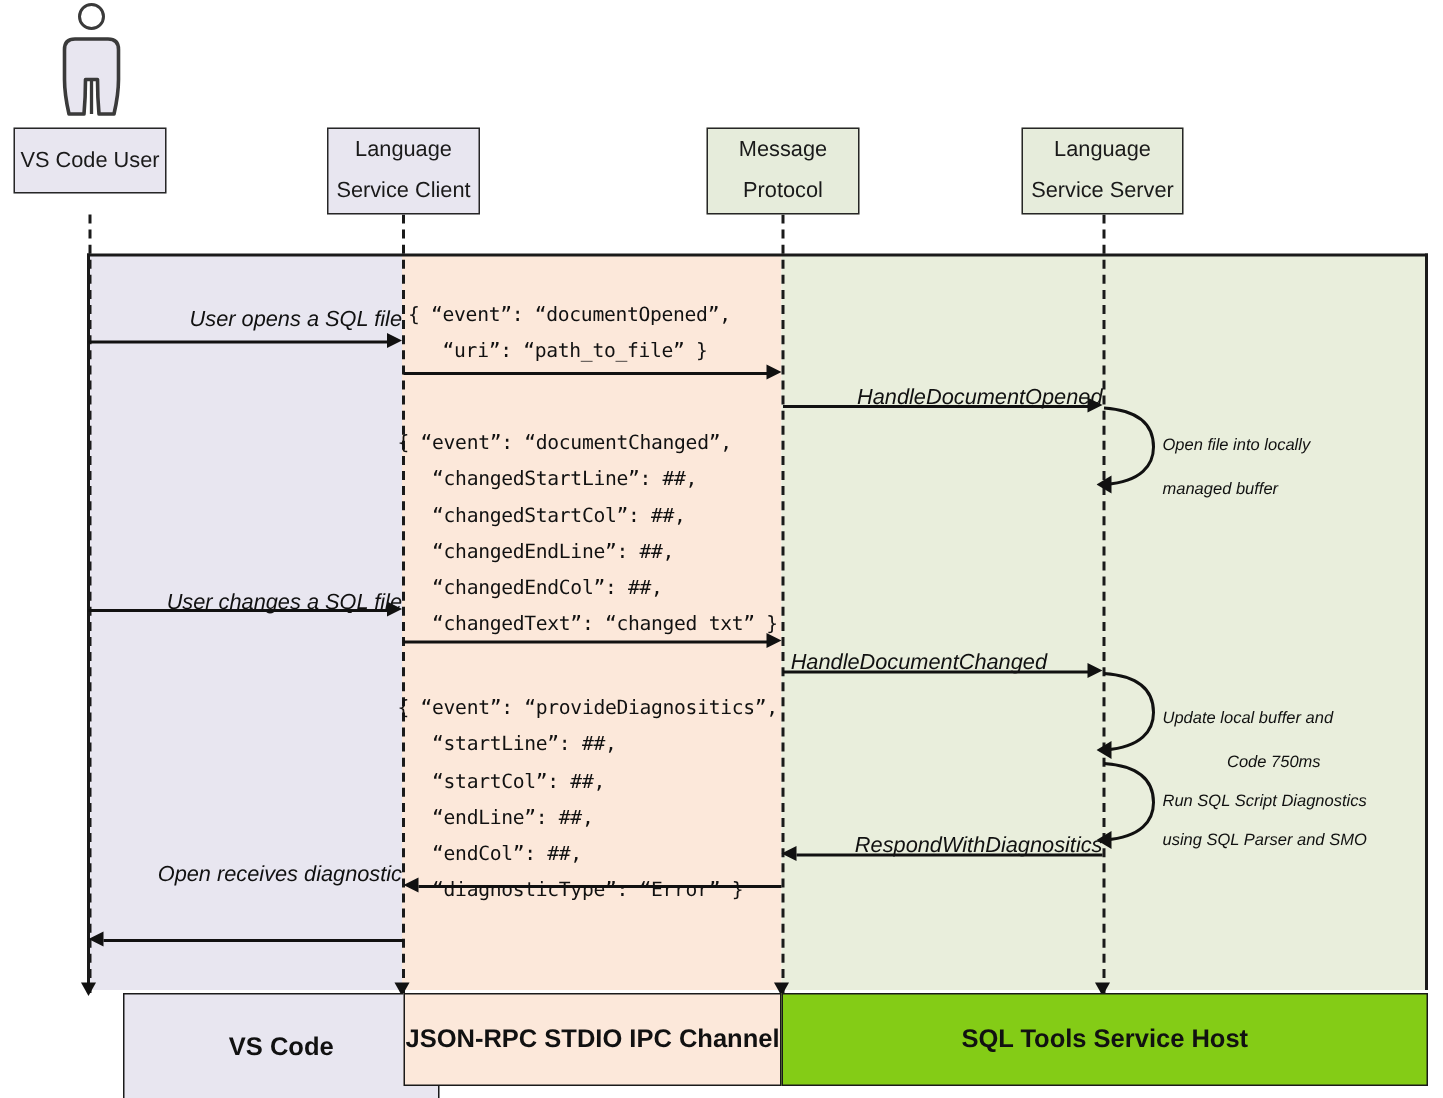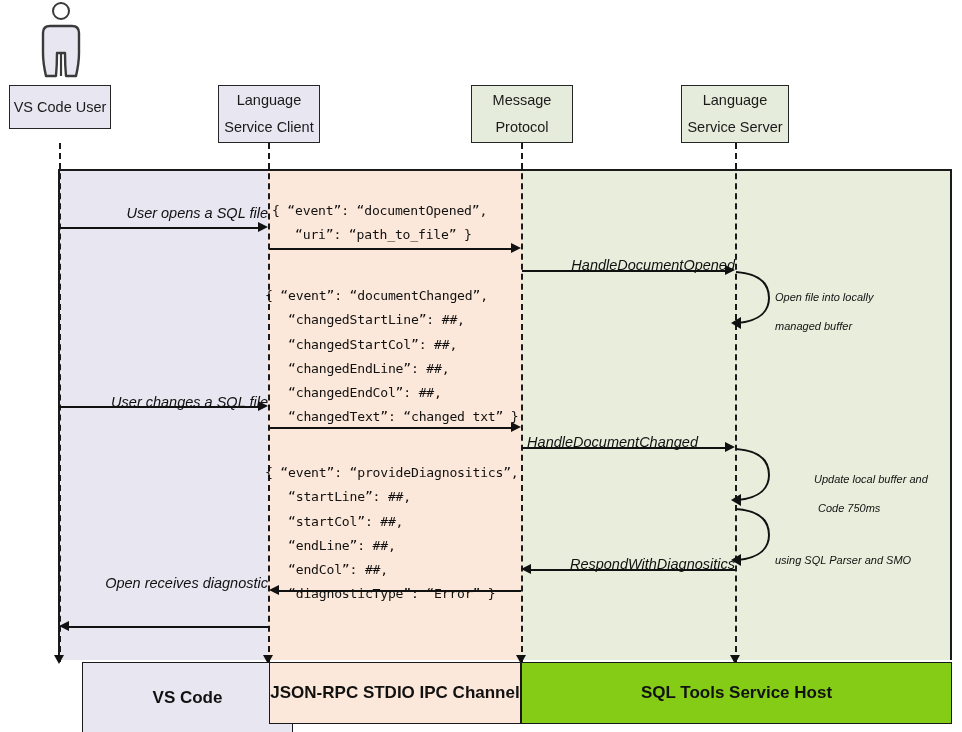--- a/index.html
+++ b/index.html
@@ -252,27 +252,28 @@
   <div class="arrow-right" style="left:511px; top:422px;"></div>
 
   <div class="msg-label" style="left:521px; top:429px; width:177px;">HandleDocumentChanged</div>
   <div class="msg-line" style="left:522px; top:447px; width:204px;"></div>
   <div class="arrow-right" style="left:725px; top:442px;"></div>
 
   <svg class="loop-svg" style="left:731px; top:445px;" width="52" height="62" viewBox="0 0 52 62">
     <path d="M5,4 C34,6 38,20 38,30 C38,42 30,53 6,55" fill="none" stroke="#111111" stroke-width="2"></path>
     <polygon points="10,49 10,61 0,55" fill="#111111"></polygon>
   </svg>
-  <div class="note" style="left:775px; top:469px;margin-left:39px;">Update local buffer and</div>
+  <div class="note" style="left:775px; top:469px;">Update local buffer and</div>
   <div class="note" style="left:818px; top:498px;">Code 750ms</div>
 
   <svg class="loop-svg" style="left:731px; top:505px;" width="52" height="62" viewBox="0 0 52 62">
     <path d="M5,4 C34,6 38,20 38,30 C38,42 30,53 6,55" fill="none" stroke="#111111" stroke-width="2"></path>
     <polygon points="10,49 10,61 0,55" fill="#111111"></polygon>
   </svg>
+  <div class="note" style="left:775px; top:524px;">Run SQL Script Diagnostics</div>
   <div class="note" style="left:775px; top:550px;">using SQL Parser and SMO</div>
 
   <div class="json-block" style="left:265px; top:461px;">{ “event”: “provideDiagnositics”,
    “startLine”: ##,
    “startCol”: ##,
    “endLine”: ##,
    “endCol”: ##,
    “diagnosticType”: “Error” }</div>
 
   <div class="msg-label" style="left:521px; top:551px; width:214px;">RespondWithDiagnositics</div>

